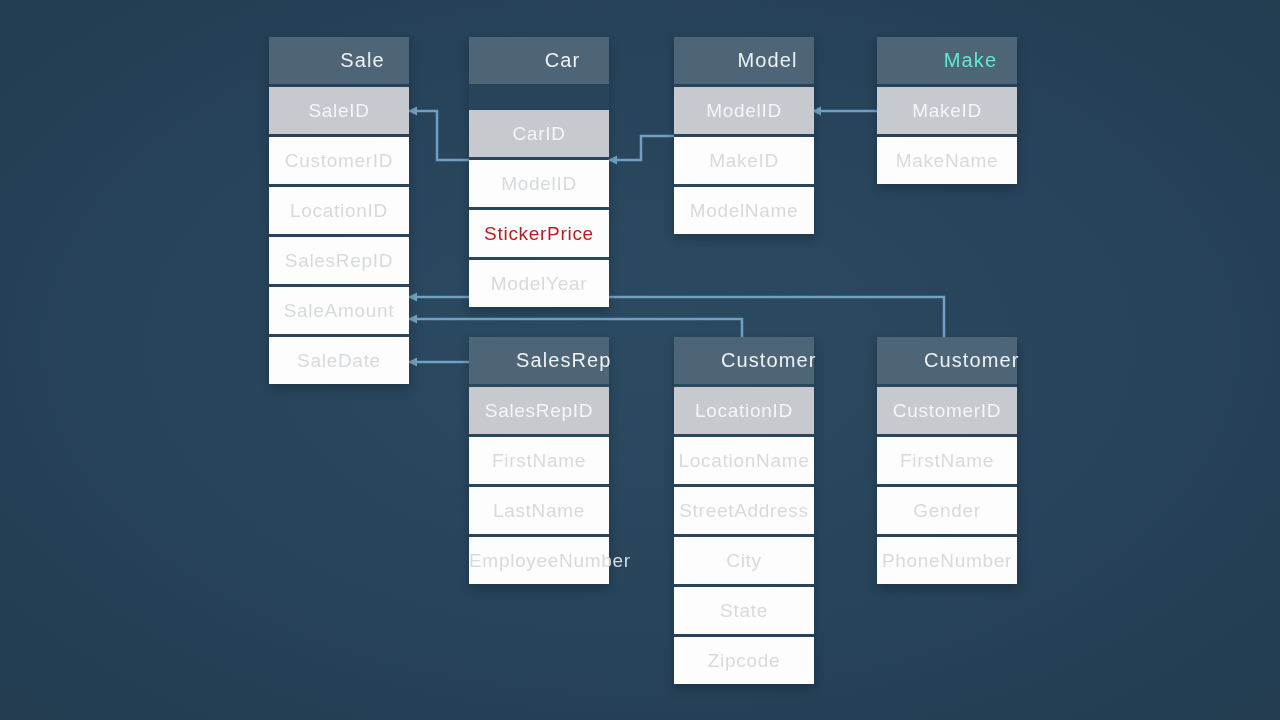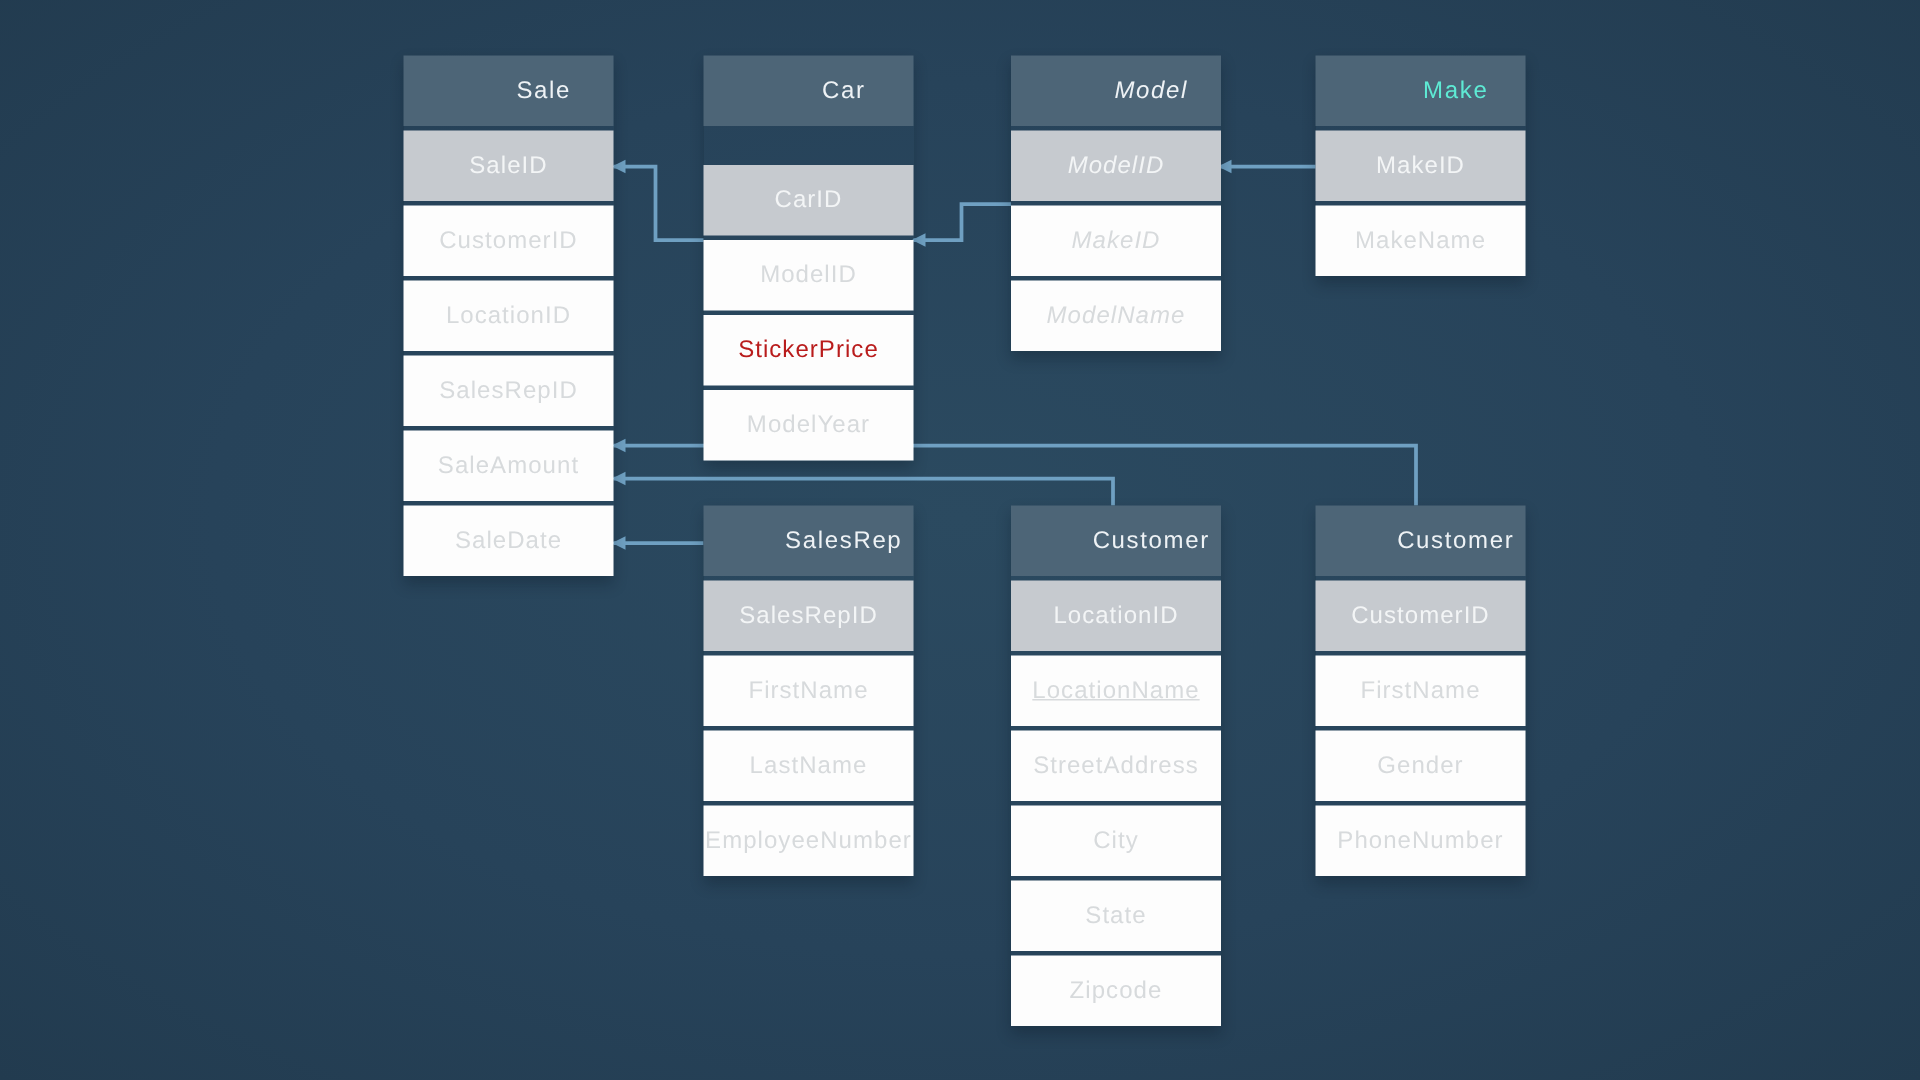--- a/index.html
+++ b/index.html
@@ -18,31 +18,31 @@
   .entity-table{
     position:absolute;
     box-shadow:0 5px 9px rgba(8,18,28,0.28);
   }
   .tbl-header{
     height:47px;line-height:47px;
     margin-bottom:3px;
     text-align:center;
     background:#4d6577;
     color:#eef2f5;
-    font-size:16px;
+    font-size:20px;
     letter-spacing:1.1px;
     padding-left:47px;
   }
   .tbl-row{
     height:47px;line-height:47px;
     margin-bottom:3px;
     text-align:center;
     background:#fdfdfd;
     color:#d7dadc;
-    font-size:16px;
+    font-size:19px;
     letter-spacing:0.7px;
   }
   .tbl-row.key{
     background:#c6cacf;
     color:#f3f5f6;
   }
   .tbl-row:last-child{margin-bottom:0;}
 </style>
 </head>
 <body>
@@ -72,42 +72,42 @@
         <div class="tbl-row" style="background: rgb(253, 253, 253); color: rgb(215, 218, 220);">SaleAmount</div>
         <div class="tbl-row" style="background: rgb(253, 253, 253); color: rgb(215, 218, 220);">SaleDate</div>
       </div>
       <div class="entity-table" style="left: 469px; top: 37px; width: 140px;">
         <div class="tbl-header" style="background: rgb(77, 101, 119); color: rgb(238, 242, 245);">Car</div>
         <div class="tbl-row key" style="background: rgb(198, 202, 207); color: rgb(243, 245, 246); margin-top: 26px;">CarID</div>
         <div class="tbl-row" style="background: rgb(253, 253, 253); color: rgb(215, 218, 220);">ModelID</div>
         <div class="tbl-row" style="background: rgb(253, 253, 253); color: #b91c1c;">StickerPrice</div>
         <div class="tbl-row" style="background: rgb(253, 253, 253); color: rgb(215, 218, 220);">ModelYear</div>
       </div>
-      <div class="entity-table" style="left: 674px; top: 37px; width: 140px; font-style: italic;">
+      <div class="entity-table" style="left: 674px; top: 37px; width: 140px;">
         <div class="tbl-header" style="background: rgb(77, 101, 119); color: rgb(238, 242, 245);">Model</div>
         <div class="tbl-row key" style="background: rgb(198, 202, 207); color: rgb(243, 245, 246);">ModelID</div>
         <div class="tbl-row" style="background: rgb(253, 253, 253); color: rgb(215, 218, 220);">MakeID</div>
         <div class="tbl-row" style="background: rgb(253, 253, 253); color: rgb(215, 218, 220);">ModelName</div>
       </div>
       <div class="entity-table" style="left: 877px; top: 37px; width: 140px;">
         <div class="tbl-header" style="background: rgb(77, 101, 119); color: #5eead4;">Make</div>
         <div class="tbl-row key" style="background: rgb(198, 202, 207); color: rgb(243, 245, 246);">MakeID</div>
         <div class="tbl-row" style="background: rgb(253, 253, 253); color: rgb(215, 218, 220);">MakeName</div>
       </div>
       <div class="entity-table" style="left: 469px; top: 337px; width: 140px;">
         <div class="tbl-header" style="background: rgb(77, 101, 119); color: rgb(238, 242, 245);">SalesRep</div>
         <div class="tbl-row key" style="background: rgb(198, 202, 207); color: rgb(243, 245, 246);">SalesRepID</div>
         <div class="tbl-row" style="background: rgb(253, 253, 253); color: rgb(215, 218, 220);">FirstName</div>
         <div class="tbl-row" style="background: rgb(253, 253, 253); color: rgb(215, 218, 220);">LastName</div>
         <div class="tbl-row" style="background: rgb(253, 253, 253); color: rgb(215, 218, 220);">EmployeeNumber</div>
       </div>
       <div class="entity-table" style="left: 674px; top: 337px; width: 140px;">
         <div class="tbl-header" style="background: rgb(77, 101, 119); color: rgb(238, 242, 245);">Customer</div>
         <div class="tbl-row key" style="background: rgb(198, 202, 207); color: rgb(243, 245, 246);">LocationID</div>
-        <div class="tbl-row" style="background: rgb(253, 253, 253); color: rgb(215, 218, 220); text-decoration: underline;">LocationName</div>
+        <div class="tbl-row" style="background: rgb(253, 253, 253); color: rgb(215, 218, 220);">LocationName</div>
         <div class="tbl-row" style="background: rgb(253, 253, 253); color: rgb(215, 218, 220);">StreetAddress</div>
         <div class="tbl-row" style="background: rgb(253, 253, 253); color: rgb(215, 218, 220);">City</div>
         <div class="tbl-row" style="background: rgb(253, 253, 253); color: rgb(215, 218, 220);">State</div>
         <div class="tbl-row" style="background: rgb(253, 253, 253); color: rgb(215, 218, 220);">Zipcode</div>
       </div>
       <div class="entity-table" style="left: 877px; top: 337px; width: 140px;">
         <div class="tbl-header" style="background: rgb(77, 101, 119); color: rgb(238, 242, 245);">Customer</div>
         <div class="tbl-row key" style="background: rgb(198, 202, 207); color: rgb(243, 245, 246);">CustomerID</div>
         <div class="tbl-row" style="background: rgb(253, 253, 253); color: rgb(215, 218, 220);">FirstName</div>
         <div class="tbl-row" style="background: rgb(253, 253, 253); color: rgb(215, 218, 220);">Gender</div>

